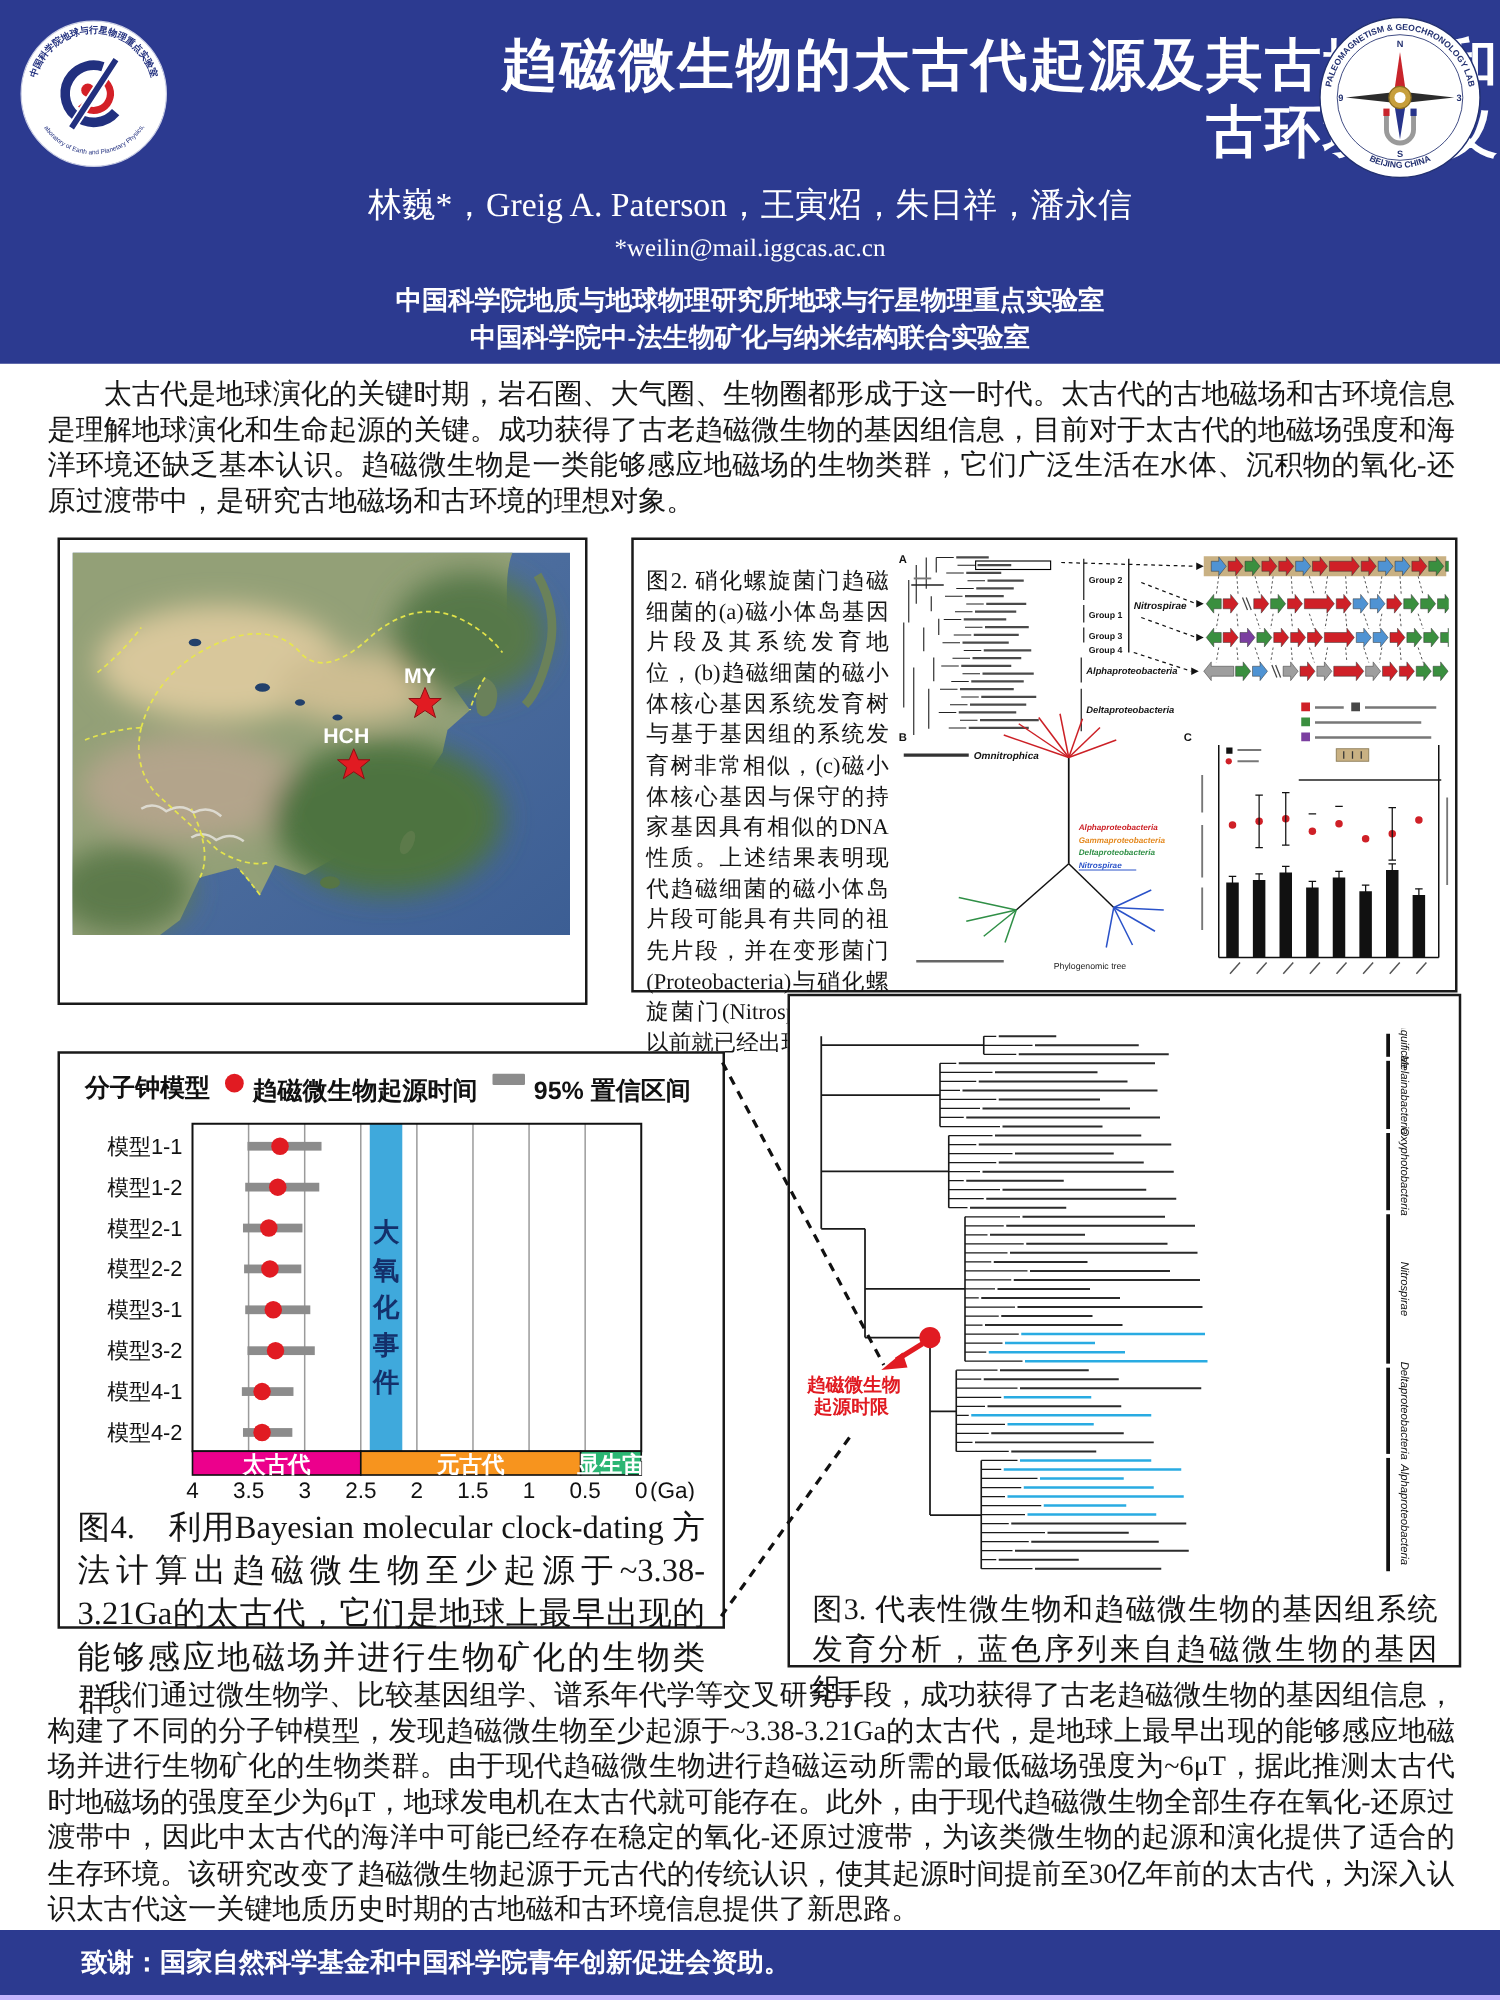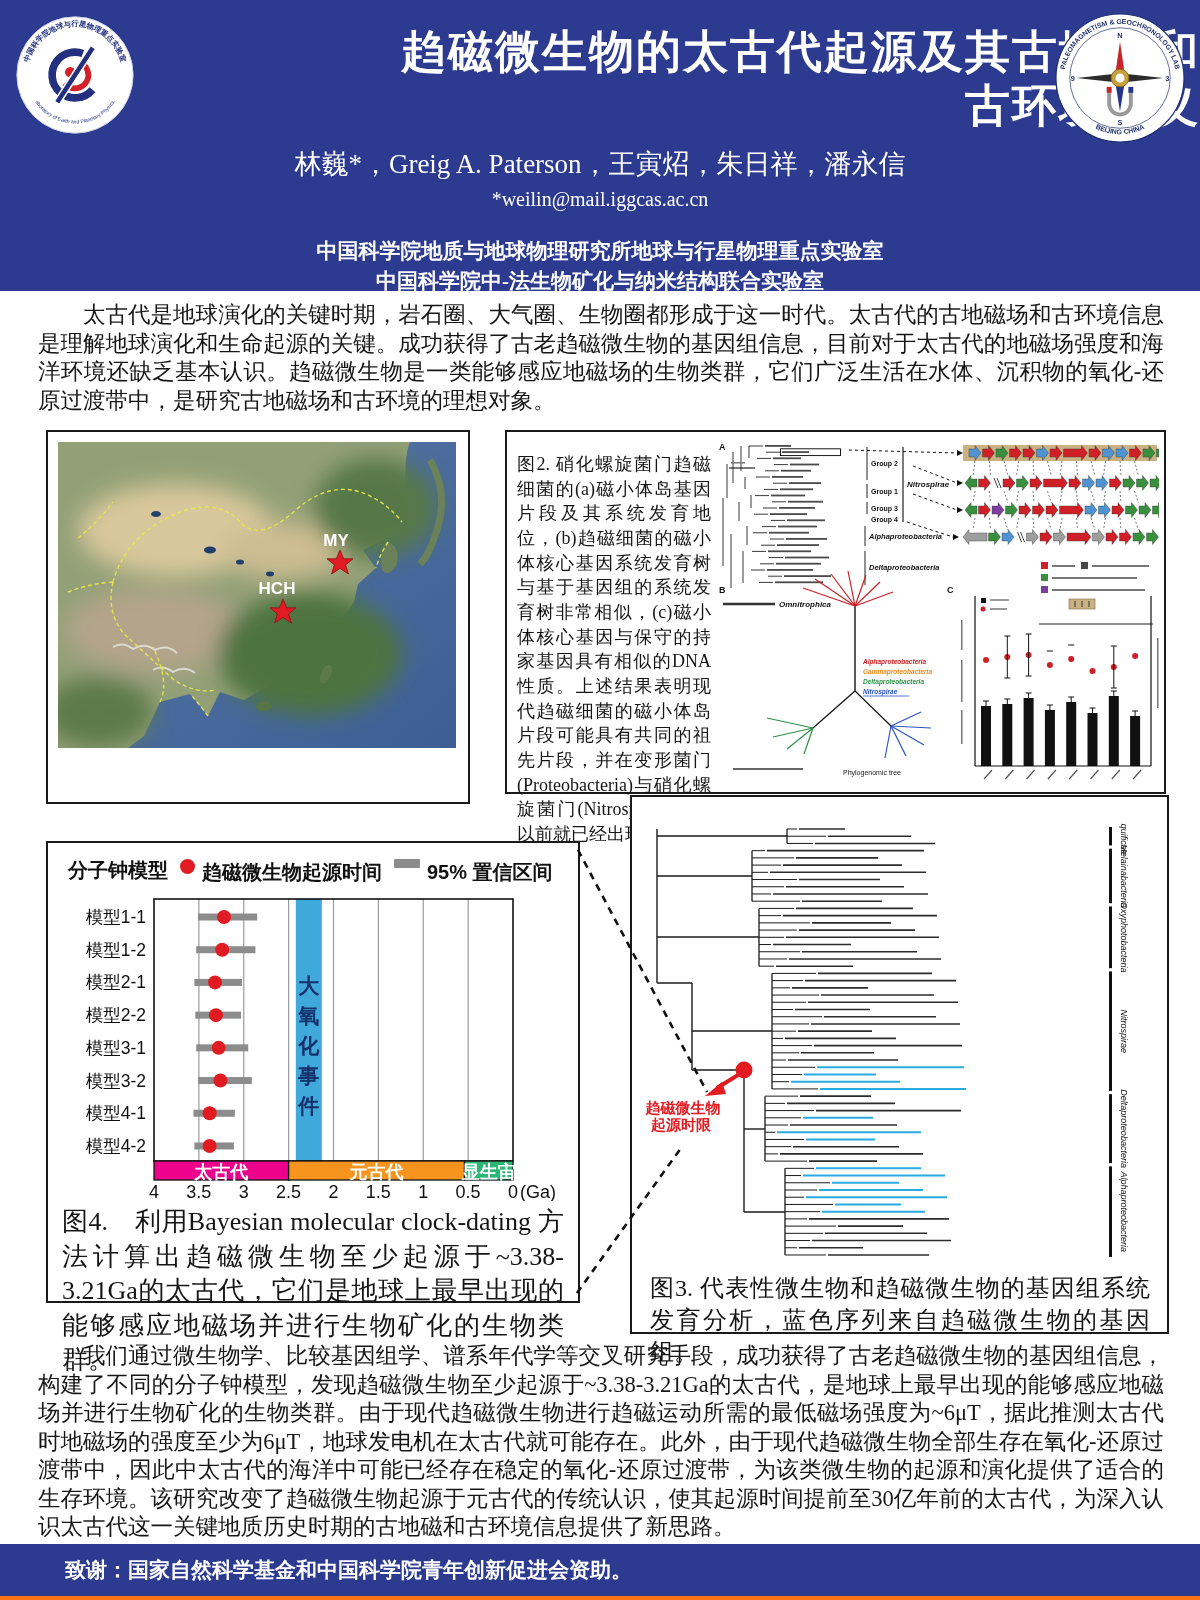--- a/index.html
+++ b/index.html
@@ -8,21 +8,21 @@
   .abs{position:absolute;}
   
   .header{position:absolute;left:0;top:0;width:1200px;height:291px;background:#2c3a90;}
   .title{position:absolute;left:0;width:1200px;text-align:right;color:#fff;
          font-weight:bold;font-size:45px;letter-spacing:2px;}
   .t1{top:22px;} .t2{top:76px;}
   .authors{position:absolute;left:0;top:146px;width:1200px;text-align:center;color:#fff;
            font-size:27px;}
   .email{position:absolute;left:0;top:188px;width:1200px;text-align:center;color:#fff;font-size:20px;}
   .affil{position:absolute;left:0;width:1200px;text-align:center;color:#fff;
-         font-weight:bold;font-size:21px;margin-top:11px;}
+         font-weight:bold;font-size:21px;}
   .a1{top:226px;} .a2{top:256px;}
   .logo{position:absolute;}
   
   .para{position:absolute;left:38px;width:1126px;font-size:22.5px;line-height:1.27;
         text-align:justify;text-indent:2em;color:#161616;}
   .intro{top:301px;} .bodyp{top:1342px;}
   
   .figbox{position:absolute;border:2px solid #1a1a1a;background:#fff;}
   .f1{left:46px;top:430px;width:420px;height:370px;}
   .f2{left:505px;top:430px;width:657px;height:360px;}
@@ -36,21 +36,21 @@
   
   .f4yt{position:absolute;left:20px;top:14px;font-family:"Liberation Sans",sans-serif;
         font-weight:bold;font-size:20px;color:#111;}
   .f4leg{position:absolute;top:16px;display:flex;align-items:flex-start;gap:7px;
          font-family:"Liberation Sans",sans-serif;font-weight:bold;font-size:20px;color:#111;}
   .lg1{left:132px;} .lg2{left:346px;}
   .dotglyph{width:15px;height:15px;border-radius:50%;background:#e11b22;display:inline-block;}
   .ciglyph{width:26px;height:9px;background:#8c8c8c;display:inline-block;border-radius:1px;}
   
   .footer{position:absolute;left:0;top:1544px;width:1200px;height:52px;background:#2c3a90;
-          border-bottom:4px solid #f97316;}
+          border-bottom:4px solid #c4b5fd;}
   .footer-text{position:absolute;left:65px;top:0;height:52px;line-height:52px;color:#fff;
                font-weight:bold;font-size:21px;}
   .conn{position:absolute;left:538px;top:828px;width:190px;height:490px;z-index:6;pointer-events:none;}
   svg text{font-family:"Liberation Sans",sans-serif;}
 </style>
 </head>
 <body>
 
 <div class="header">
   <div class="title t1">趋磁微生物的太古代起源及其古地磁和</div>

